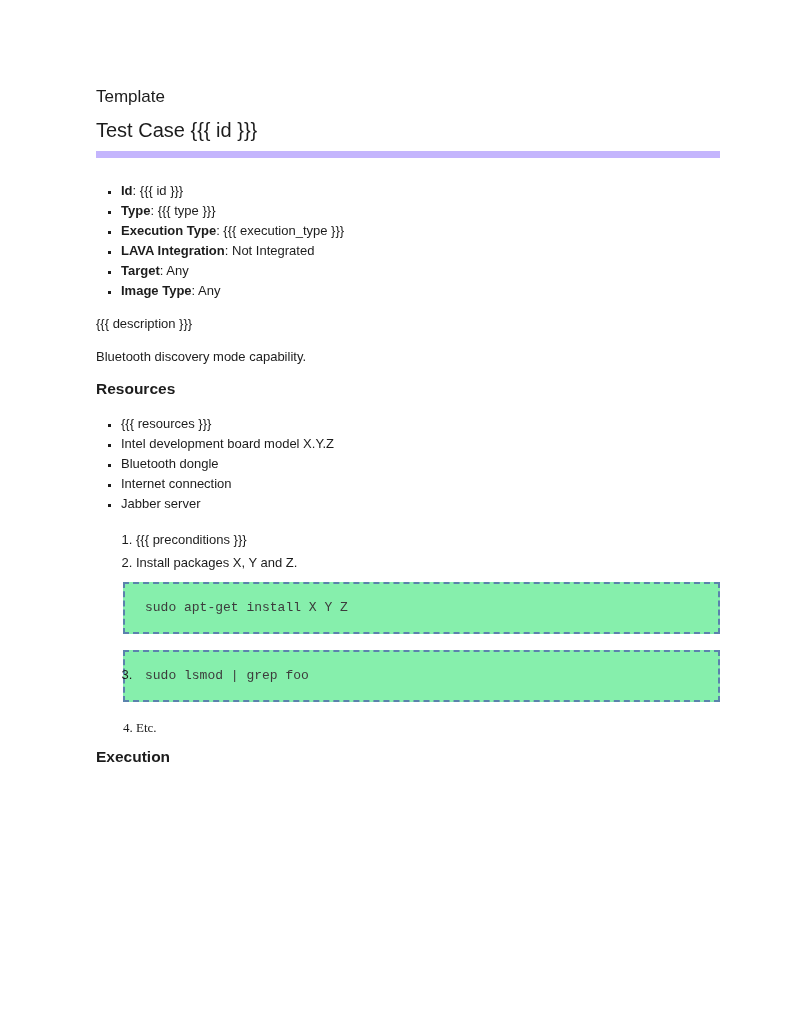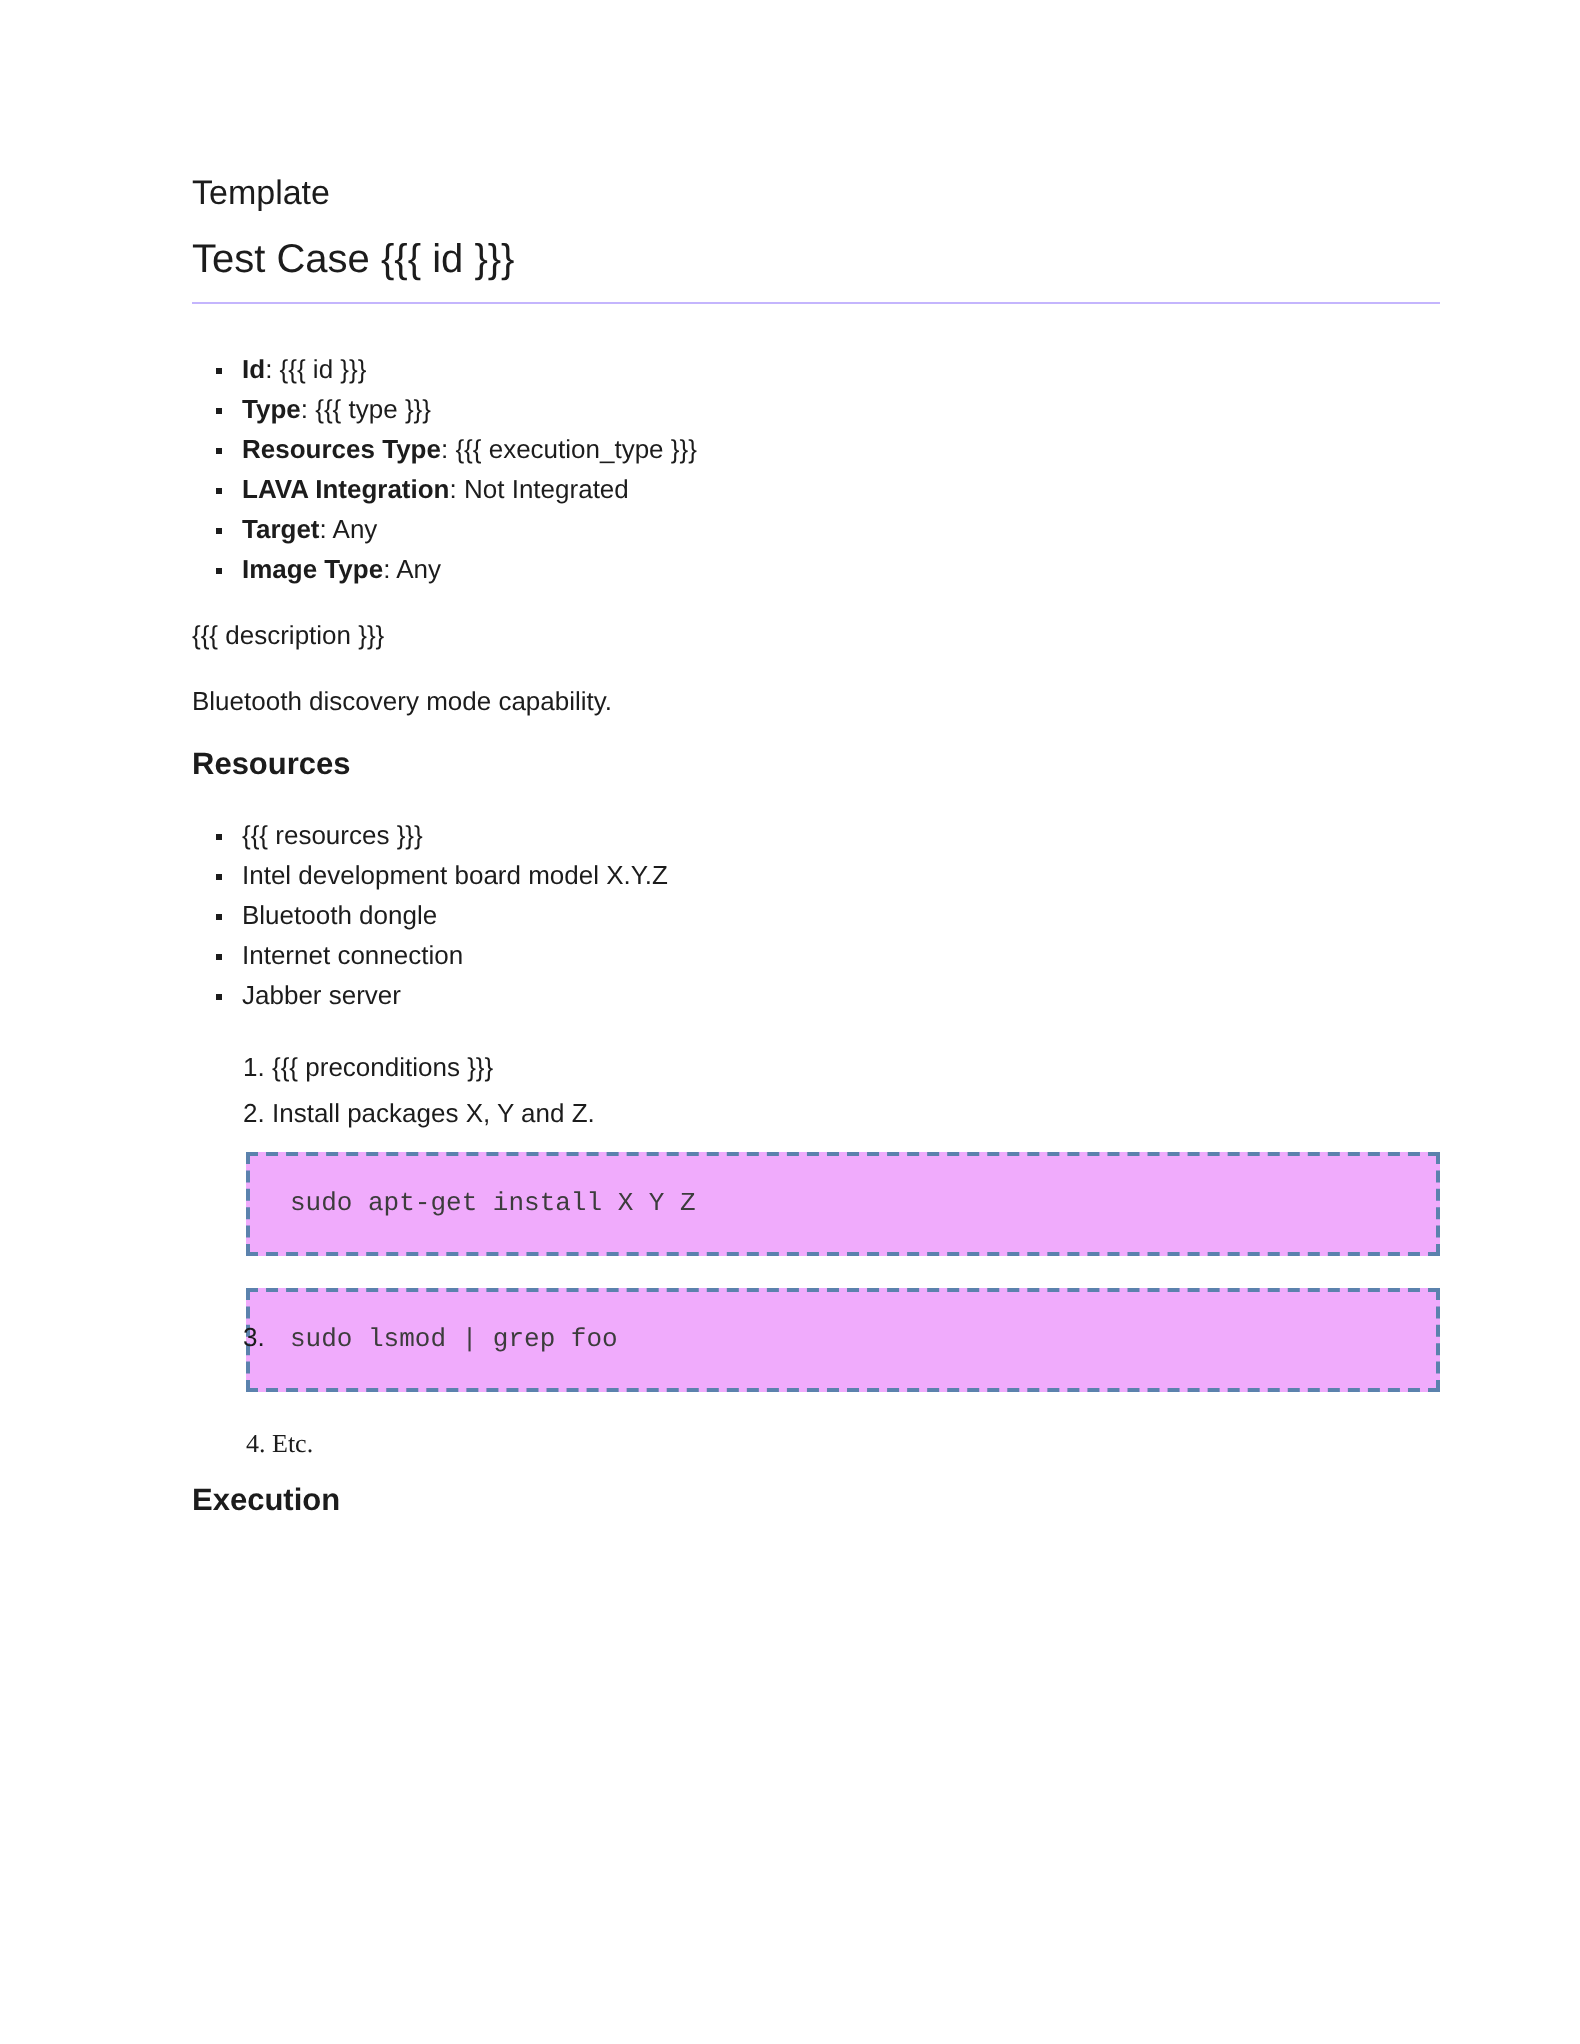--- a/index.html
+++ b/index.html
@@ -26,21 +26,21 @@
     font-size: 17px;
     font-weight: 400;
     margin: 0 0 11px 0;
     line-height: 1.2;
   }
   h1.doc-title {
     font-size: 20px;
     font-weight: 400;
     margin: 0;
     padding-bottom: 9px;
-    border-bottom: 1px solid #c4b5fd;
+    border-bottom: 7px solid #c4b5fd;
     line-height: 1.2;
   }
 
   h3.section {
     font-size: 15.5px;
     font-weight: 700;
     margin: 8px 0 0 0;
     line-height: 1.15;
   }
 
@@ -71,21 +71,21 @@
   ol.doc-steps li {
     font-size: 13px;
     line-height: 20px;
     margin: 0 0 3px 0;
   }
 
   pre.code-block {
     box-sizing: border-box;
     margin: 9px 0 16px -13px;
     width: 597px;
-    background: #f0abfc;
+    background: #86efac;
     border: 2px dashed #5b82ad;
     padding: 15px 20px;
     font-family: "Liberation Mono", "DejaVu Sans Mono", monospace;
     font-size: 13px;
     line-height: 18px;
     color: #3c3c3c;
     white-space: pre;
   }
   li.step-gap { margin-top: 6px; font-family: Liberation Serif, serif; }
 </style>
@@ -94,21 +94,21 @@
 
 <div class="page">
   <div class="content">
 
     <h2 class="supertitle">Template</h2>
     <h1 class="doc-title">Test Case {{{ id }}}</h1>
 
     <ul class="doc-list meta">
       <li><span class="meta-label">Id</span><span>: </span><span>{{{ id }}}</span></li>
       <li><span class="meta-label">Type</span><span>: </span><span>{{{ type }}}</span></li>
-      <li><span class="meta-label">Resources Type</span><span>: </span><span>{{{ execution_type }}}</span></li>
+      <li><span class="meta-label">Execution Type</span><span>: </span><span>{{{ execution_type }}}</span></li>
       <li><span class="meta-label">LAVA Integration</span><span>: </span><span>Not Integrated</span></li>
       <li><span class="meta-label">Target</span><span>: </span><span>Any</span></li>
       <li><span class="meta-label">Image Type</span><span>: </span><span>Any</span></li>
     </ul>
 
     <p>{{{ description }}}</p>
     <p>Bluetooth discovery mode capability.</p>
 
 
     <h3 class="section">Resources</h3>

